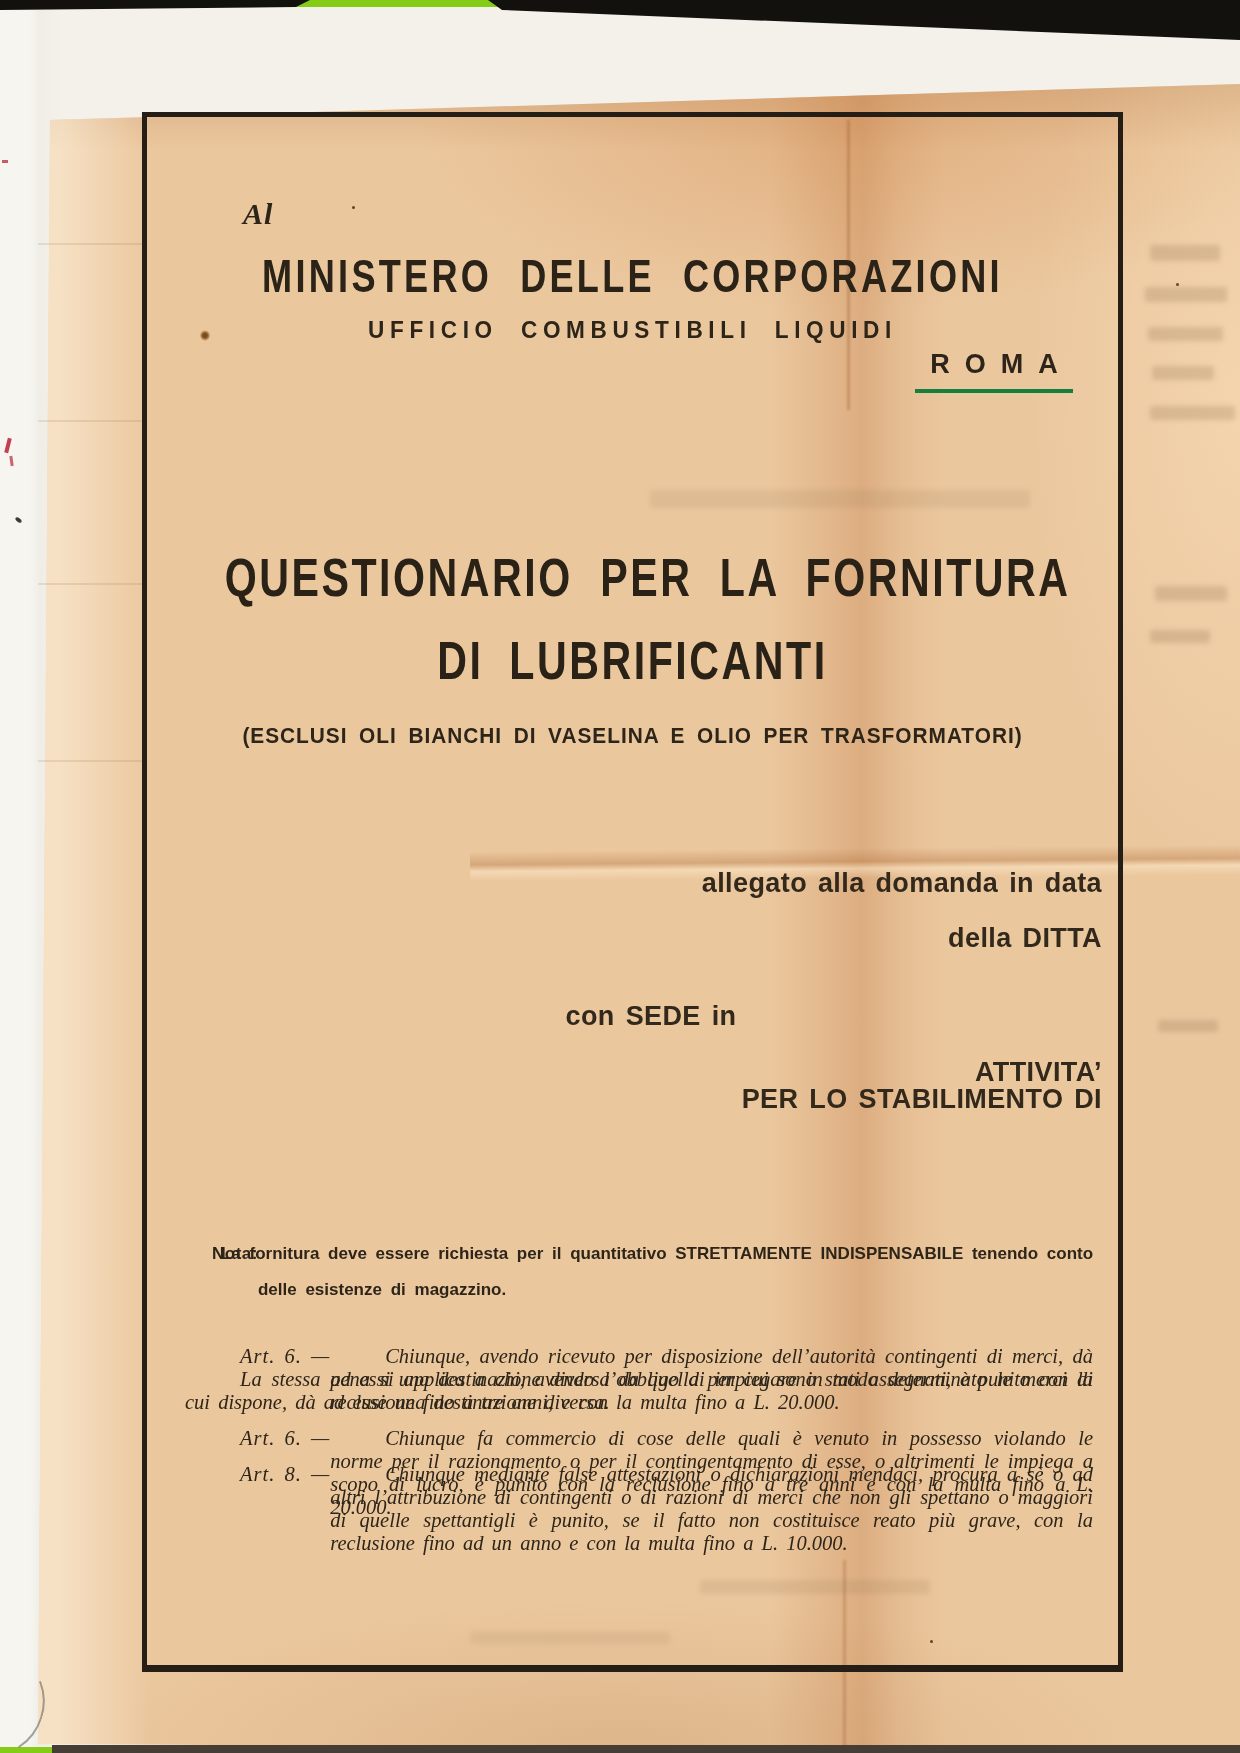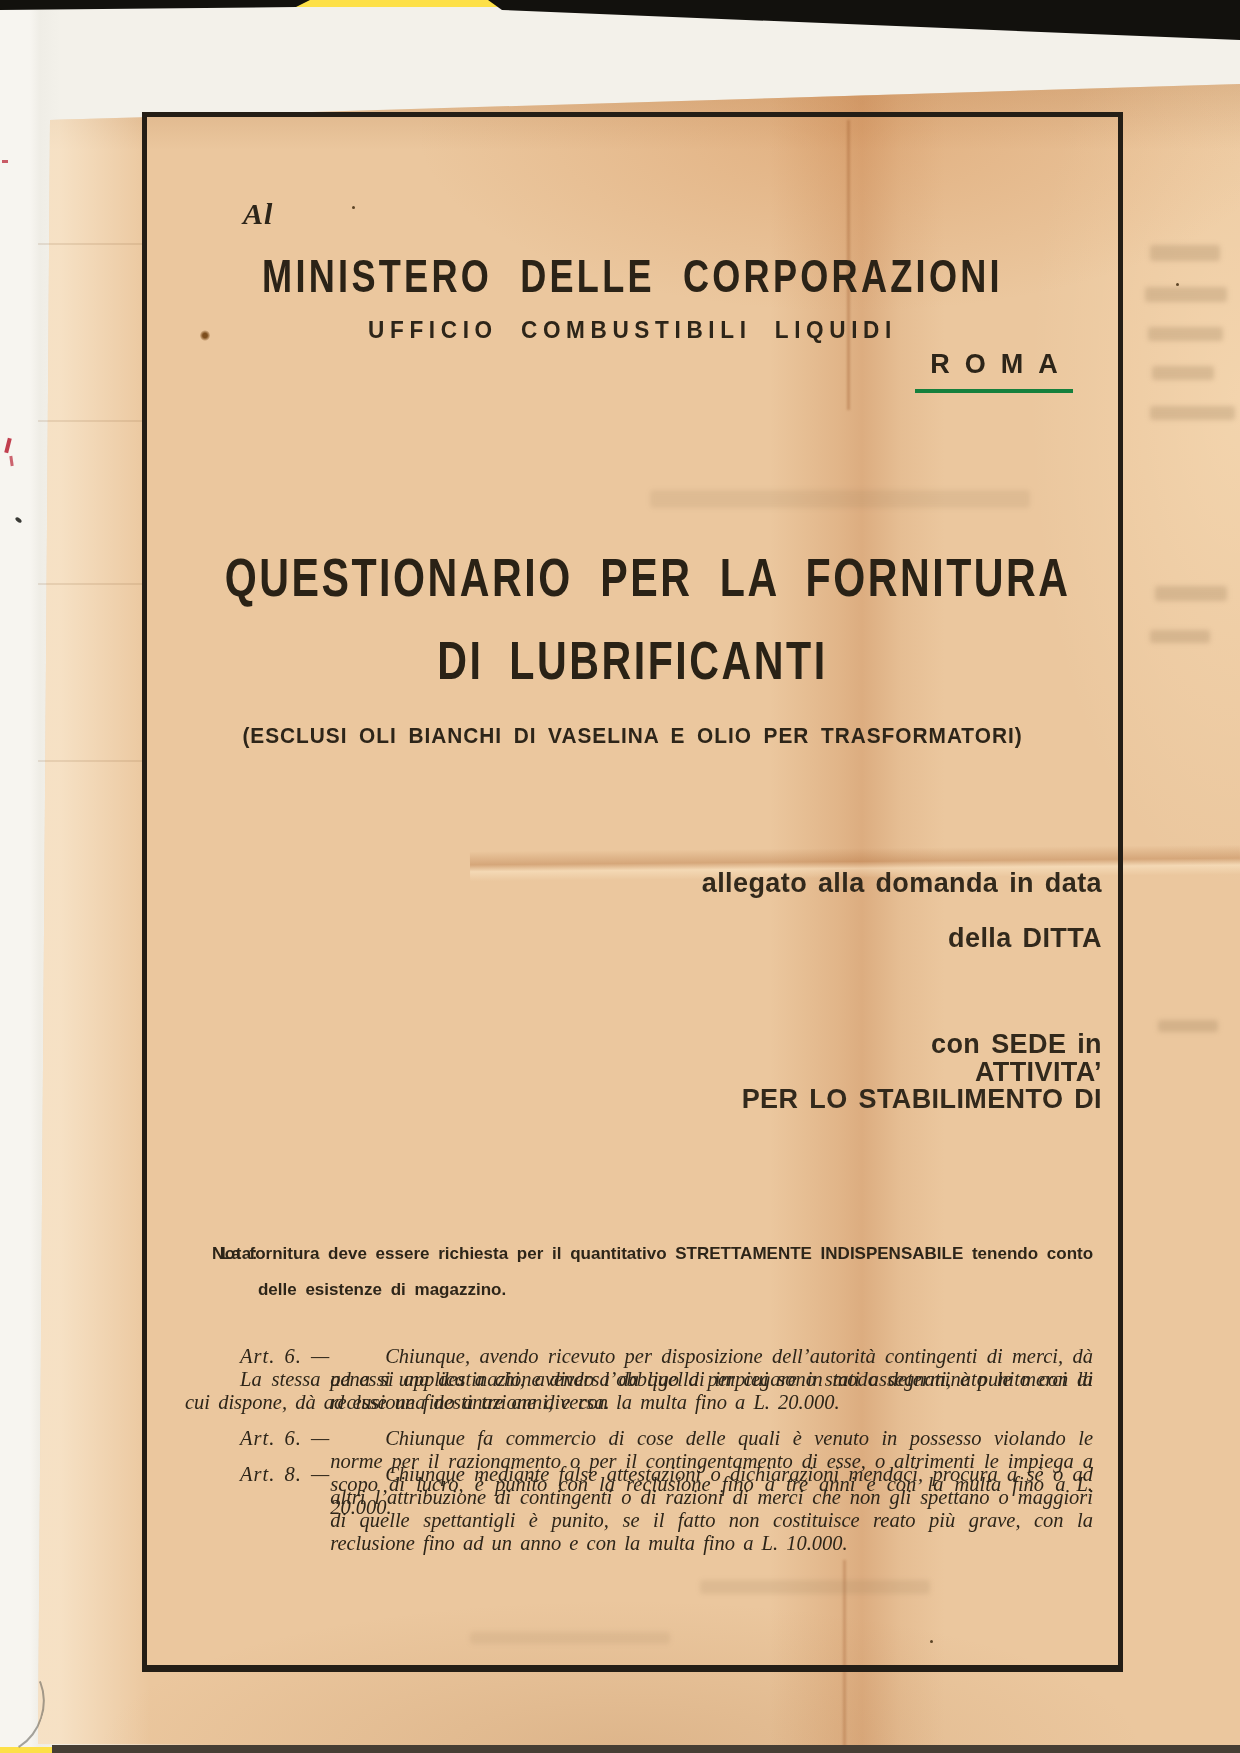--- a/index.html
+++ b/index.html
@@ -1,17 +1,17 @@
 <!DOCTYPE html>
 <html><head>
 <meta charset="utf-8">
 <style>
   html,body{margin:0;padding:0;background:#0e0d0a;}
   .scene{position:relative;width:1240px;height:1753px;overflow:hidden;
-         background:#fde047;font-family:"Liberation Sans",sans-serif;}
+         background:#84cc16;font-family:"Liberation Sans",sans-serif;}
 
   
   .white-sheet{position:absolute;left:0;top:7px;width:1240px;height:1740px;
     background:linear-gradient(90deg,#f7f5f0 0 30px,#efede6 40px,#f3f1ea 60px);}
 
   
   .paper{position:absolute;inset:0;
     clip-path:polygon(50px 120px,1240px 84px,1240px 1751px,38px 1744px);
     background-color:#ebc79e;
     background-image:
@@ -66,21 +66,21 @@
   .title2{top:516px;font-weight:700;font-size:49px;letter-spacing:3px;word-spacing:14px;
     transform:scale(.84,1.08);color:#2a2216;}
   .subtitle{top:607px;font-weight:700;font-size:21.5px;letter-spacing:1px;word-spacing:5px;
     transform:scaleX(.97);}
 
   .field-row{left:53px;width:902px;display:flex;align-items:flex-end;height:32px;flex-direction:column;}
   .field-label{position:static;font-weight:700;font-size:27px;letter-spacing:.4px;word-spacing:3px;
     white-space:nowrap;color:#32291c;}
   .dots{position:static;flex:1 1 auto;height:3px;margin:0 0 5px 14px;
     background:repeating-linear-gradient(90deg,#55402b 0 2px,transparent 2px 5px);}
-  .r1{top:751px;} .r2{top:806px;} .r3{top:912px;} .r4{top:940px;} .r5{top:967px;}
+  .r1{top:751px;} .r2{top:806px;} .r3{top:884px;align-items:center;} .r4{top:940px;} .r5{top:967px;}
 
   .nota{left:38px;top:1119px;width:930px;font-weight:700;font-size:17px;line-height:36px;
     word-spacing:4px;color:#332a1d;margin-left:12px;}
   .nota p{position:static;margin:0;}
   .nota .p1{padding-left:52px;text-indent:-37px;}
   .nota .nlbl{position:static;font-weight:800;letter-spacing:.5px;}
   .articles{left:38px;top:1228px;width:908px;font:italic 20.5px "Liberation Serif",serif;
     line-height:23px;text-align:justify;word-spacing:3px;color:#3a2f20;}
   .articles p{position:static;margin:0;text-indent:55px;}
   .articles p.gap{margin-top:13px;}

